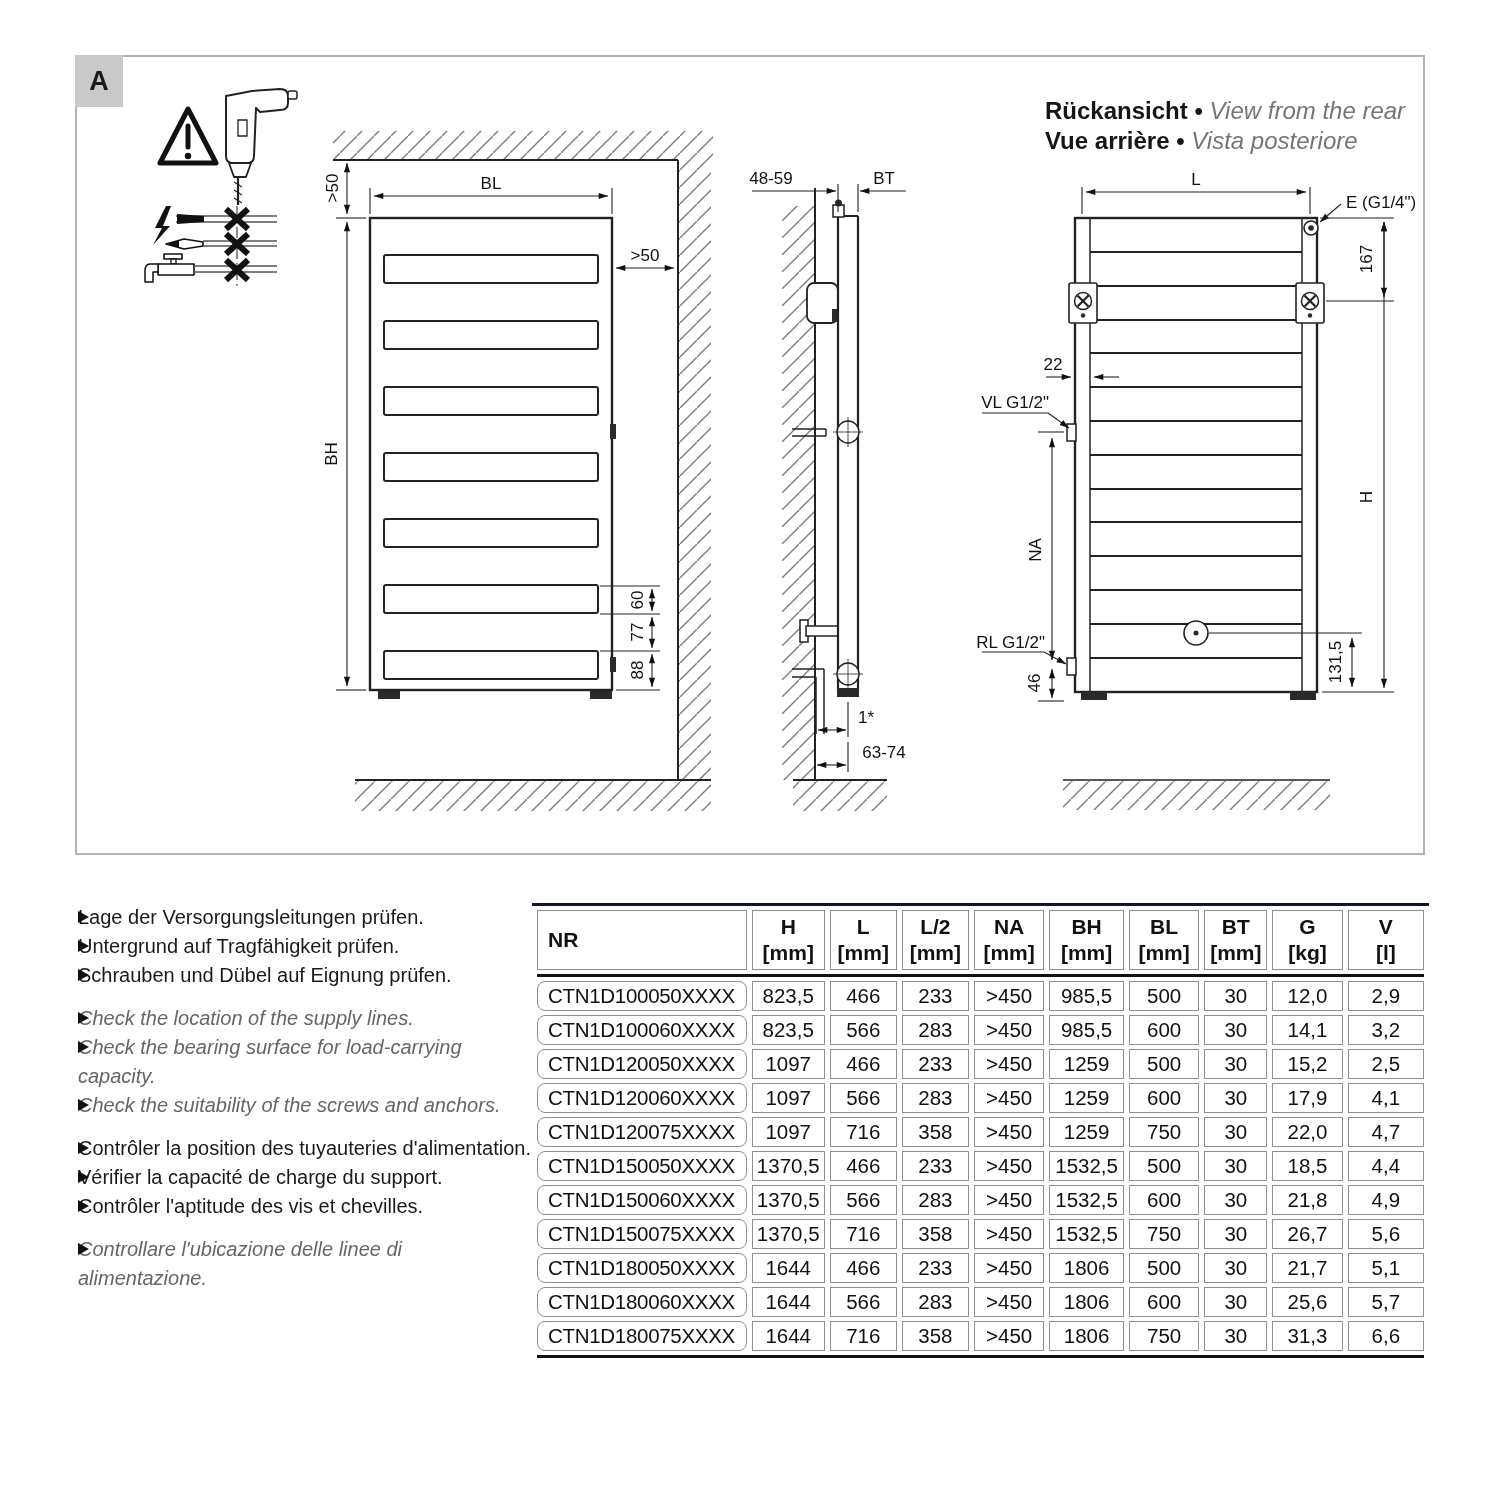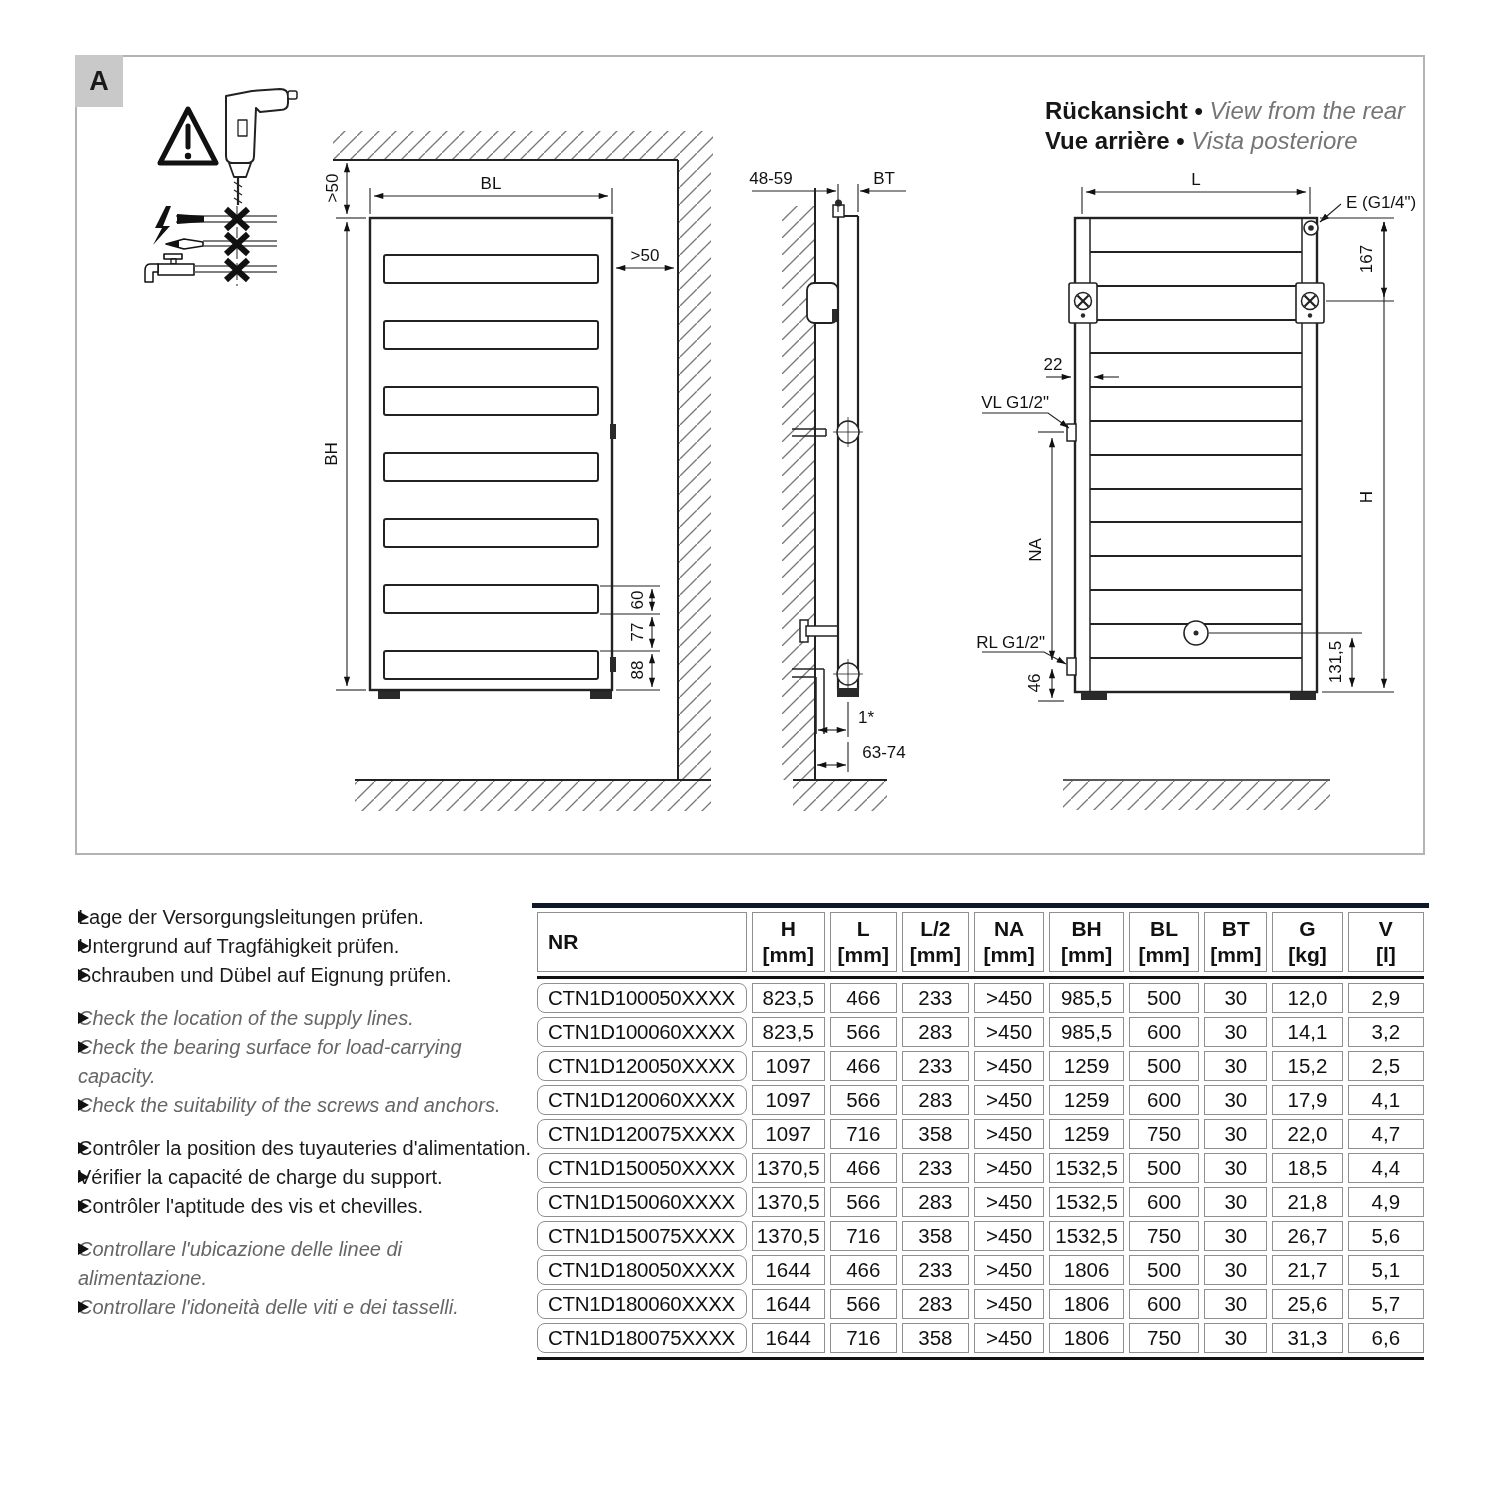--- a/index.html
+++ b/index.html
@@ -13,21 +13,21 @@
   .caption .dot{color:#161616;font-weight:bold;}
   
   .instructions{position:absolute;left:78px;top:903px;width:455px;font-size:20px;line-height:29px;color:#1a1a1a;}
   .igroup{margin:0 0 14px 0;}
   .igroup.g1{}
   .igroup.g2{}
   .igroup.italic .itext{font-style:italic;color:#666;}
   .iitem{position:relative;}
   .tri{position:absolute;left:0;top:8px;width:0;height:0;border-left:11px solid #111;border-top:6.5px solid transparent;border-bottom:6.5px solid transparent;}
   
-  .spec-wrap{position:absolute;left:532px;top:903px;width:897px;border-top:5px solid #0f172a;}
+  .spec-wrap{position:absolute;left:532px;top:903px;width:897px;border-top:3px solid #0f172a;}
   table.spec{width:100%;border-collapse:separate;border-spacing:5px 4px;table-layout:fixed;}
   table.spec th,table.spec td{border:1.5px solid #8f8f8f;background:#fff;}
   table.spec th{font-size:21px;font-weight:bold;text-align:center;vertical-align:middle;height:56px;padding:1px 0;}
   table.spec th.nr{text-align:left;padding-left:10px;}
   table.spec td{font-size:20.5px;text-align:center;height:26px;padding:1px 0;}
   table.spec td.nr{text-align:left;padding-left:10px;letter-spacing:-0.3px;border-radius:8px;}
   table.spec tr.rule td{border:none;background:#111;height:3px;padding:0;}
   .cn,.cu{line-height:26px;}
   
   .drawing-svg text{font-family:"Liberation Sans",sans-serif;font-size:17px;fill:#111;}
@@ -294,21 +294,20 @@
       <div class="iitem"><span class="tri"></span><span class="itext">Check the bearing surface for load-carrying capacity.</span></div>
       <div class="iitem"><span class="tri"></span><span class="itext">Check the suitability of the screws and anchors.</span></div>
     </div>
     <div class="igroup g2">
       <div class="iitem"><span class="tri"></span><span class="itext">Contrôler la position des tuyauteries d'alimentation.</span></div>
       <div class="iitem"><span class="tri"></span><span class="itext">Vérifier la capacité de charge du support.</span></div>
       <div class="iitem"><span class="tri"></span><span class="itext">Contrôler l'aptitude des vis et chevilles.</span></div>
     </div>
     <div class="igroup g3 italic">
       <div class="iitem"><span class="tri"></span><span class="itext">Controllare l'ubicazione delle linee di alimentazione.</span></div>
-      <div class="iitem"><span class="tri"></span><span class="itext">Controllare l'idoneità delle viti e dei tasselli.</span></div>
     </div>
   </div>
 
 <div class="spec-wrap">
   <table class="spec">
     <thead>
         <tr>
           <th class="nr" style="width: 24%;">
             <div class="cn">NR</div>
           </th>

